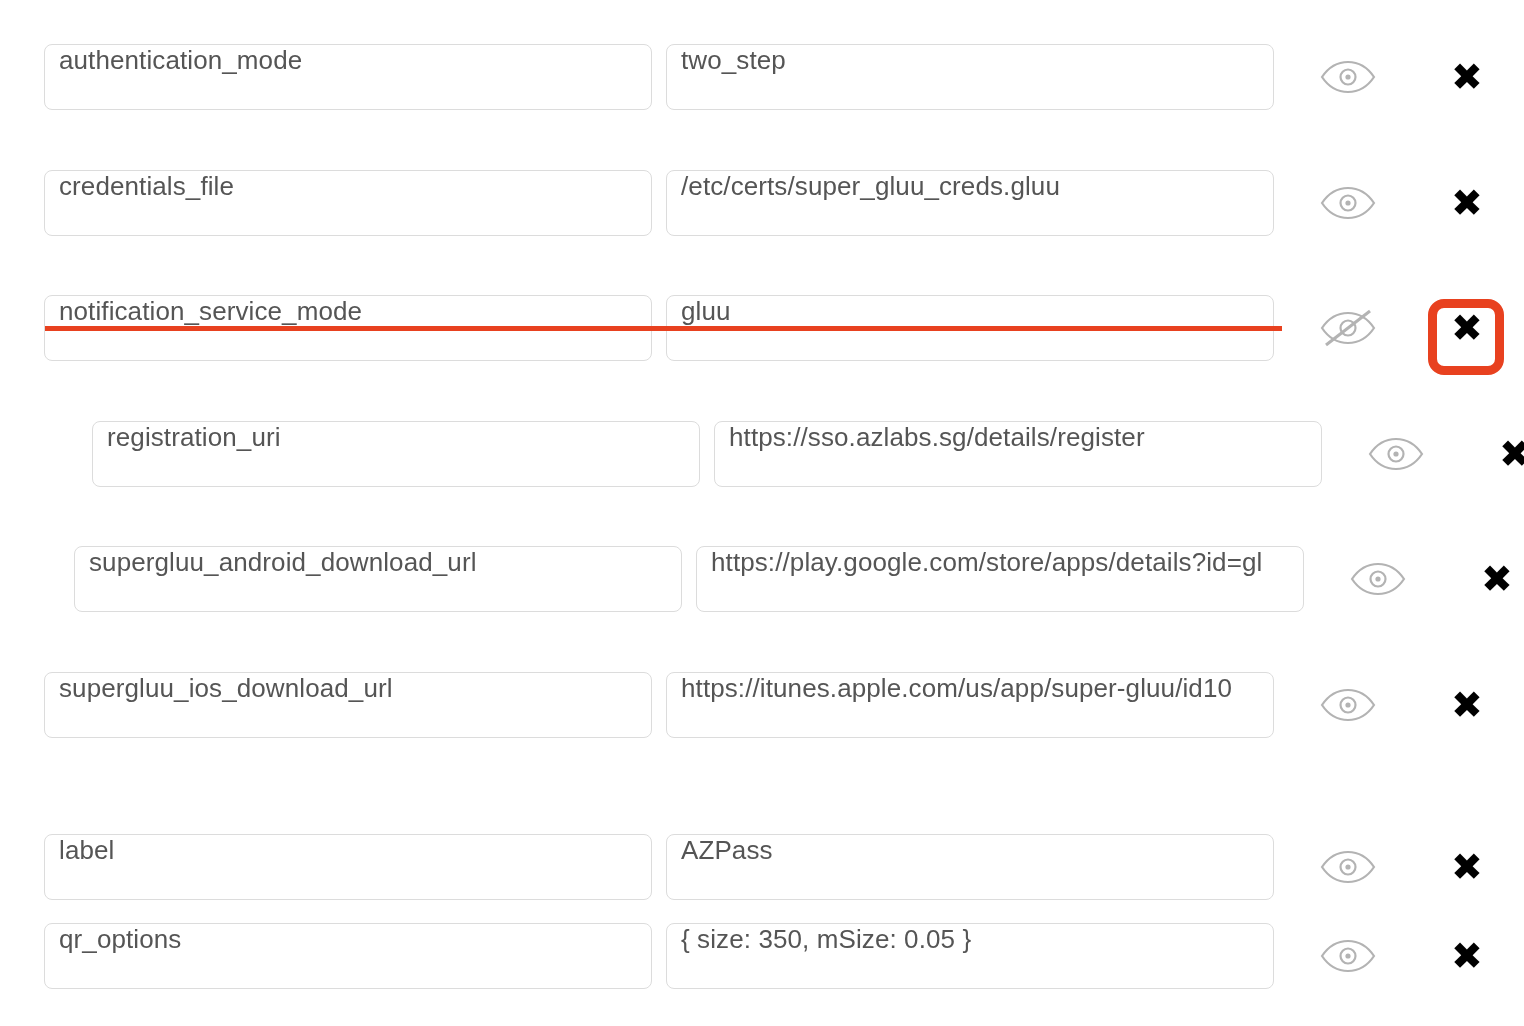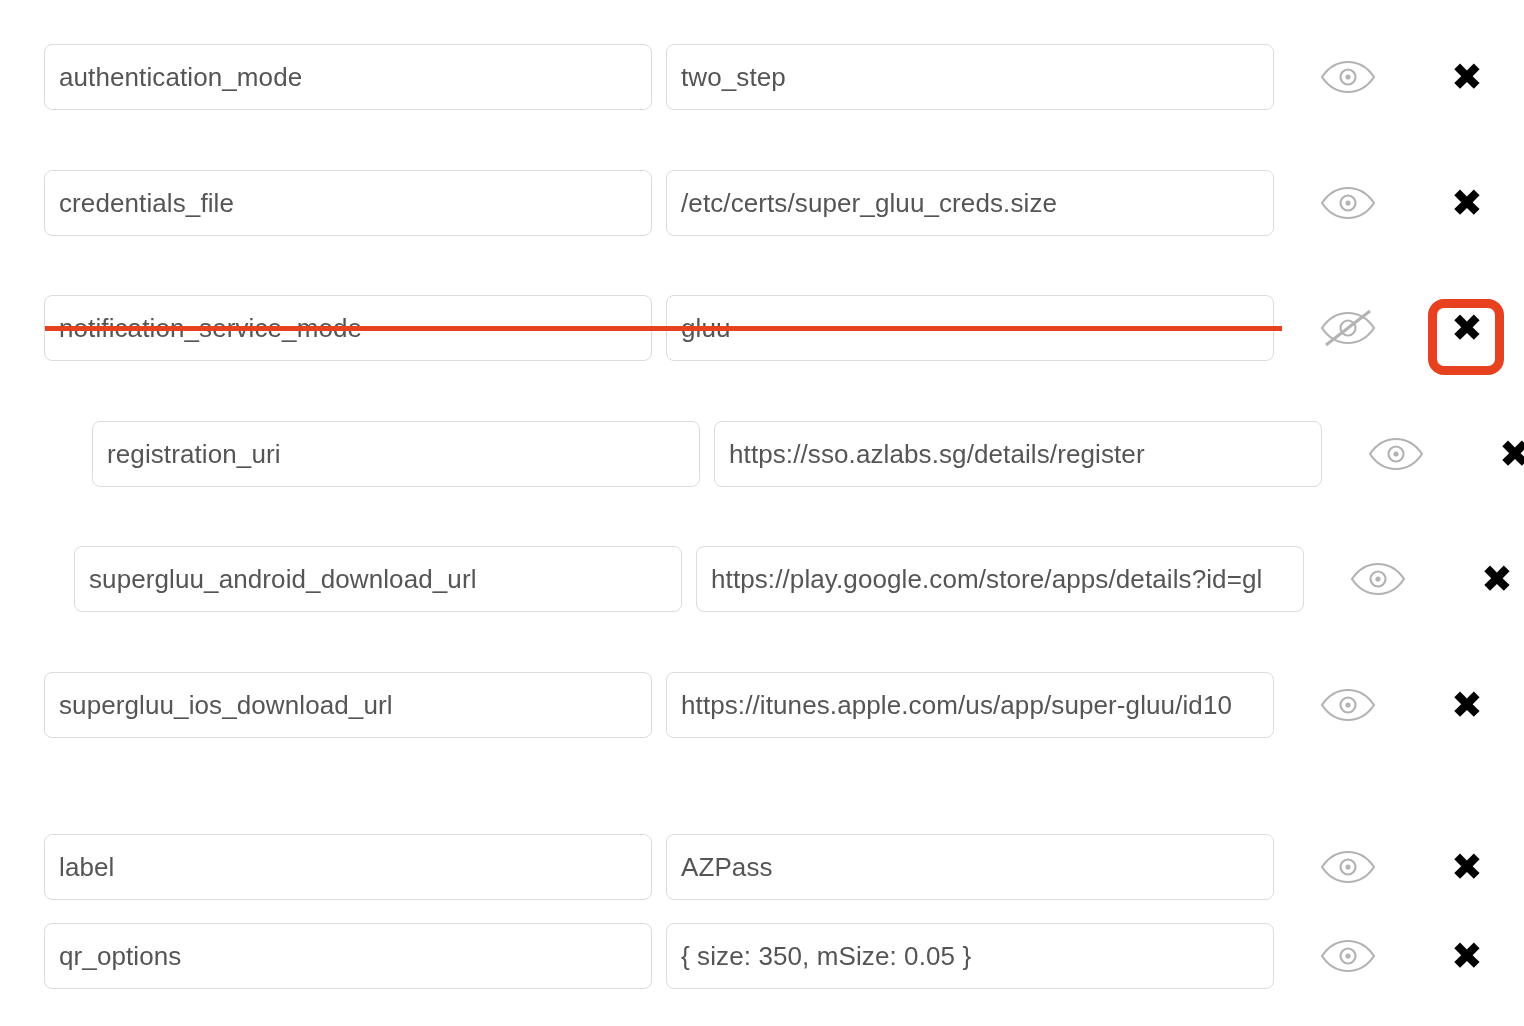--- a/index.html
+++ b/index.html
@@ -32,21 +32,21 @@
 
   .field {
     position: absolute;
     top: 0;
     height: 66px;
     box-sizing: border-box;
     border: 1px solid #dcdcdc;
     border-radius: 8px;
     background: #ffffff;
     display: flex;
-    align-items: center;
+    align-items: flex-start;
     overflow: hidden;
     white-space: nowrap;
   }
 
   .field-key {
     left: 44px;
     width: 608px;
   }
 
   .field-value {
@@ -138,21 +138,21 @@
           <circle cx="28" cy="17" r="2.6" fill="#b3b3b3"></circle>
         </svg>
       </div>
       <div class="delete-button">✖</div>
     </div>
     <div class="property-row" style="top: 170px;">
       <div class="field field-key">
         <span class="field-text">credentials_file</span>
       </div>
       <div class="field field-value">
-        <span class="field-text">/etc/certs/super_gluu_creds.size</span>
+        <span class="field-text">/etc/certs/super_gluu_creds.gluu</span>
       </div>
       <div class="visibility-toggle">
         <svg width="56" height="34" viewBox="0 0 56 34" fill="none" xmlns="http://www.w3.org/2000/svg">
           <path d="M2 17 C10 5, 20 2, 28 2 C36 2, 46 5, 54 17 C46 29, 36 32, 28 32 C20 32, 10 29, 2 17 Z" stroke="#b3b3b3" stroke-width="2.2" fill="none"></path>
           <circle cx="28" cy="17" r="7.5" stroke="#b3b3b3" stroke-width="2.2" fill="none"></circle>
           <circle cx="28" cy="17" r="2.6" fill="#b3b3b3"></circle>
         </svg>
       </div>
       <div class="delete-button">✖</div>
     </div>

